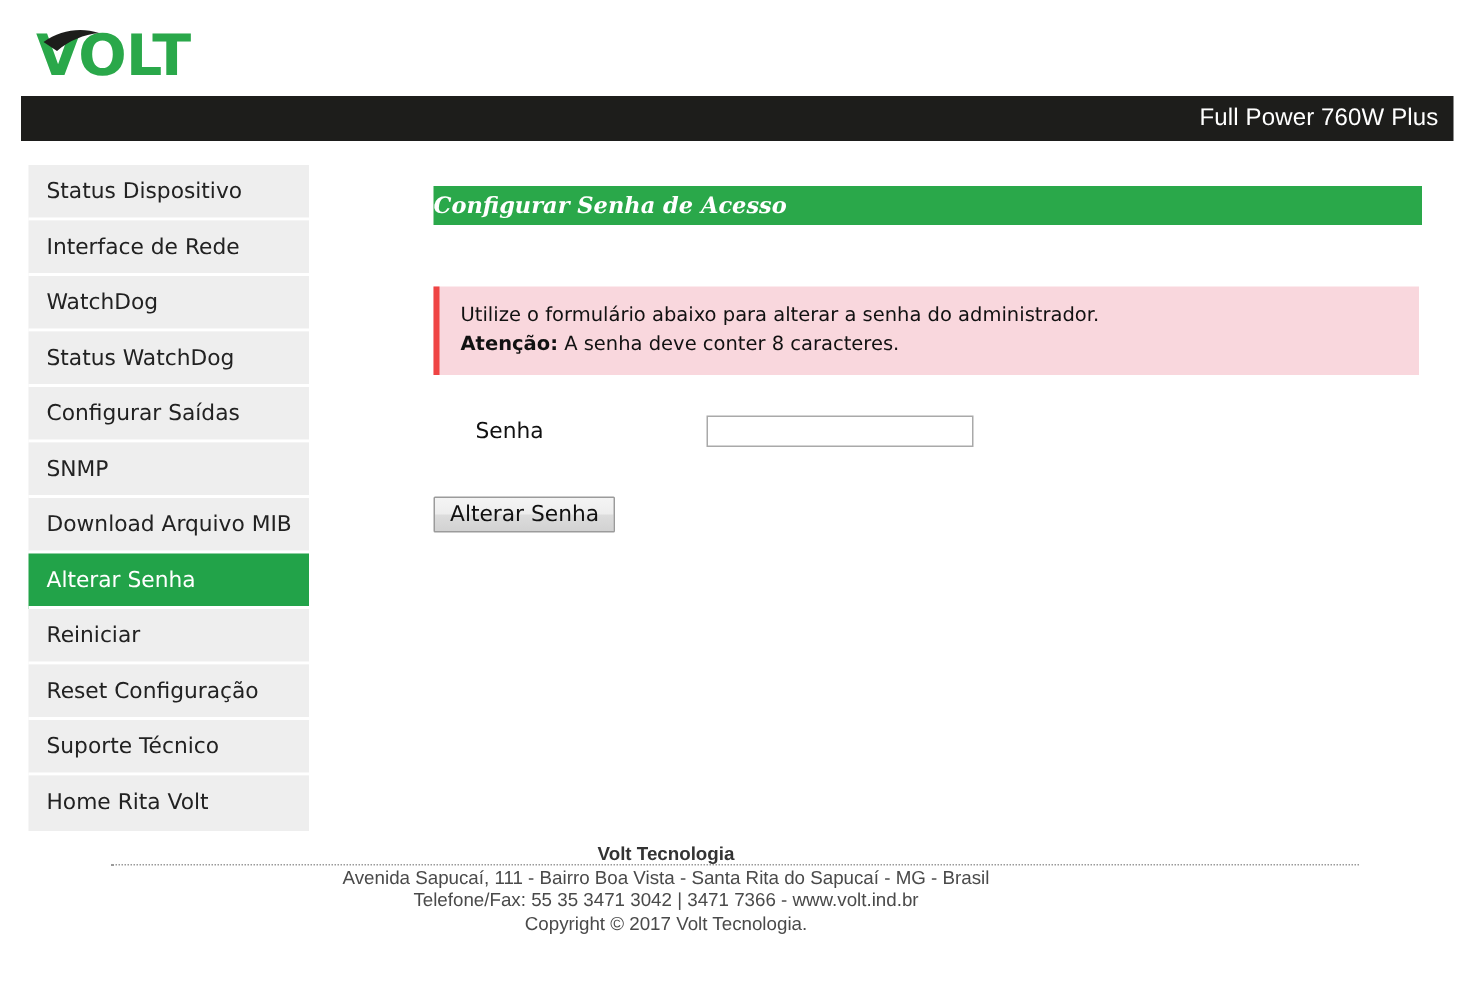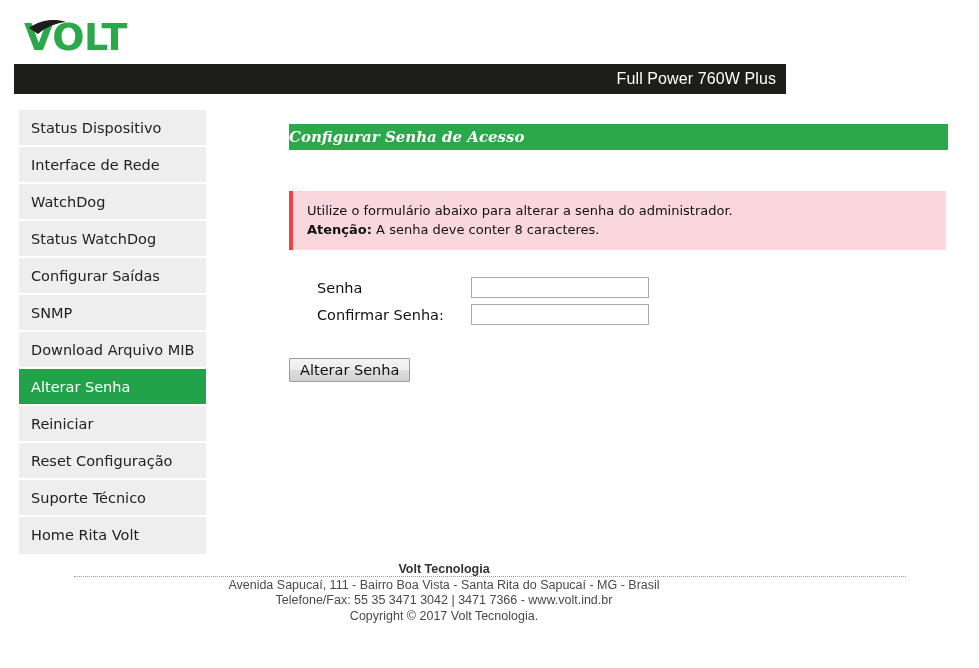--- a/index.html
+++ b/index.html
@@ -28,21 +28,21 @@
     width: 200px;
     height: 44px;
   }
   .logo-svg { display: block; }
 
   
   .titlebar {
     position: absolute;
     left: 14px;
     top: 64px;
-    width: 772px;
+    width: 955px;
     height: 30px;
     background: #1d1d1b;
   }
   .titlebar-text {
     position: absolute;
     right: 10px;
     top: 50%;
     transform: translateY(-50%);
     color: #ffffff;
     font-size: 16px;
@@ -214,24 +214,20 @@
     <div class="alert">
       <span class="alert-line">Utilize o formulário abaixo para alterar a senha do administrador.</span>
       <span class="alert-line"><span class="alert-strong">Atenção:</span><span> A senha deve conter 8 caracteres.</span></span>
     </div>
 
     <form class="form">
       <div class="form-row">
         <label class="form-label">Senha</label>
         <input class="form-input" type="password" placeholder="" style="">
       </div>
-      <div class="form-row">
-        <label class="form-label">Confirmar Senha:</label>
-        <input class="form-input" type="password" placeholder="" style="">
-      </div>
 
       <div class="submit-wrap">
         <button class="submit-btn" type="submit">Alterar Senha</button>
       </div>
     </form>
 
   </main>
 
   <div class="footer-rule"></div>
   <div class="footer">

